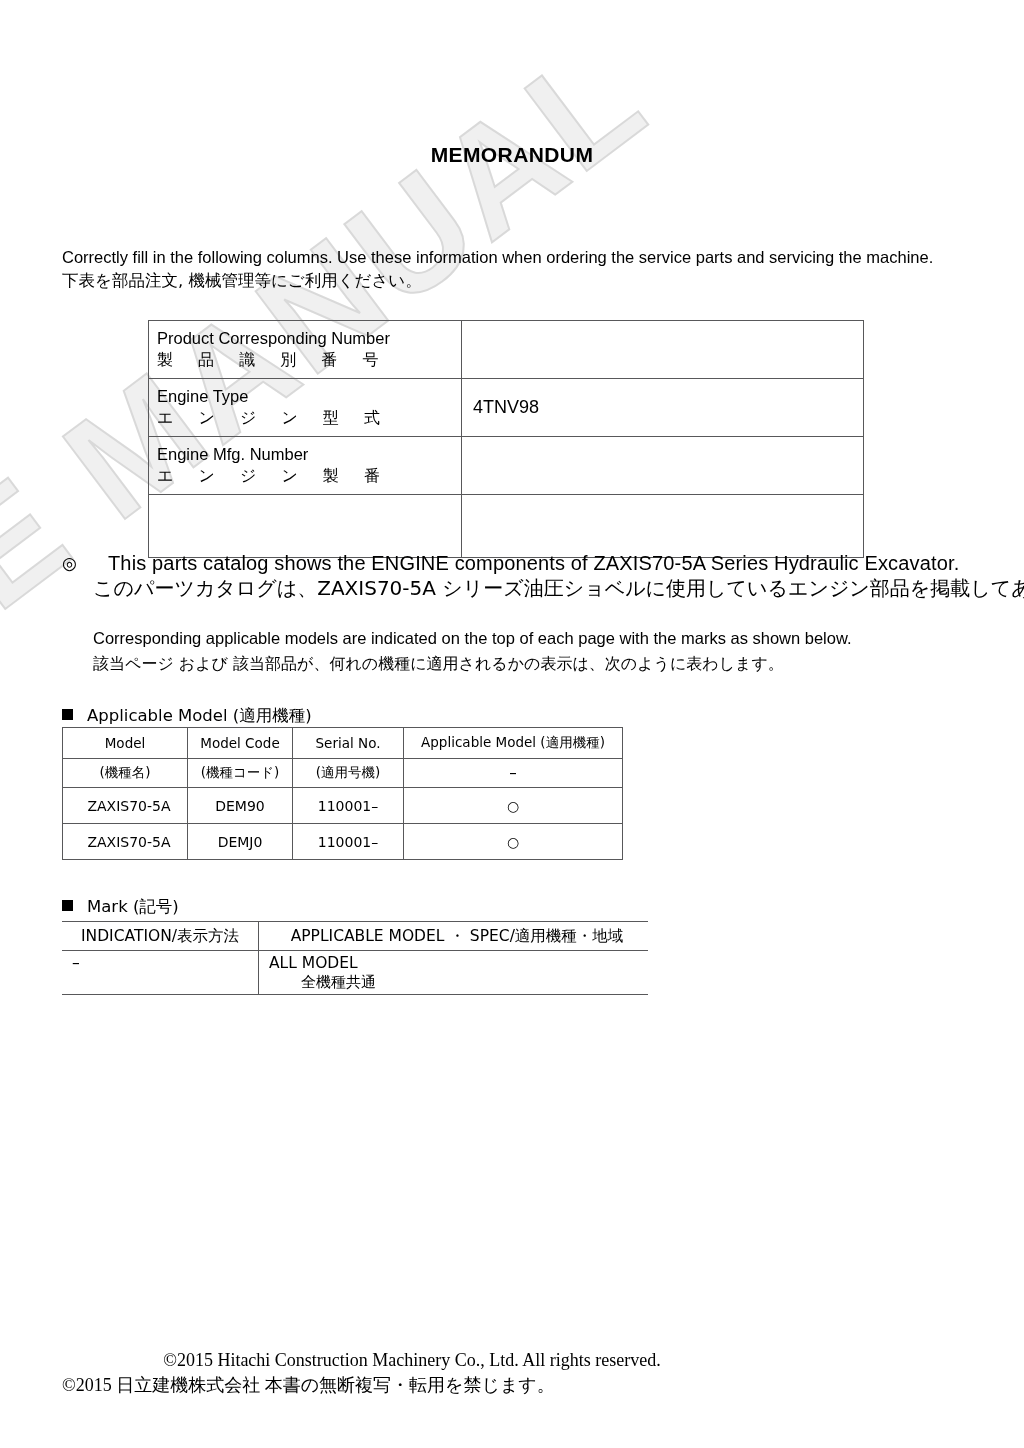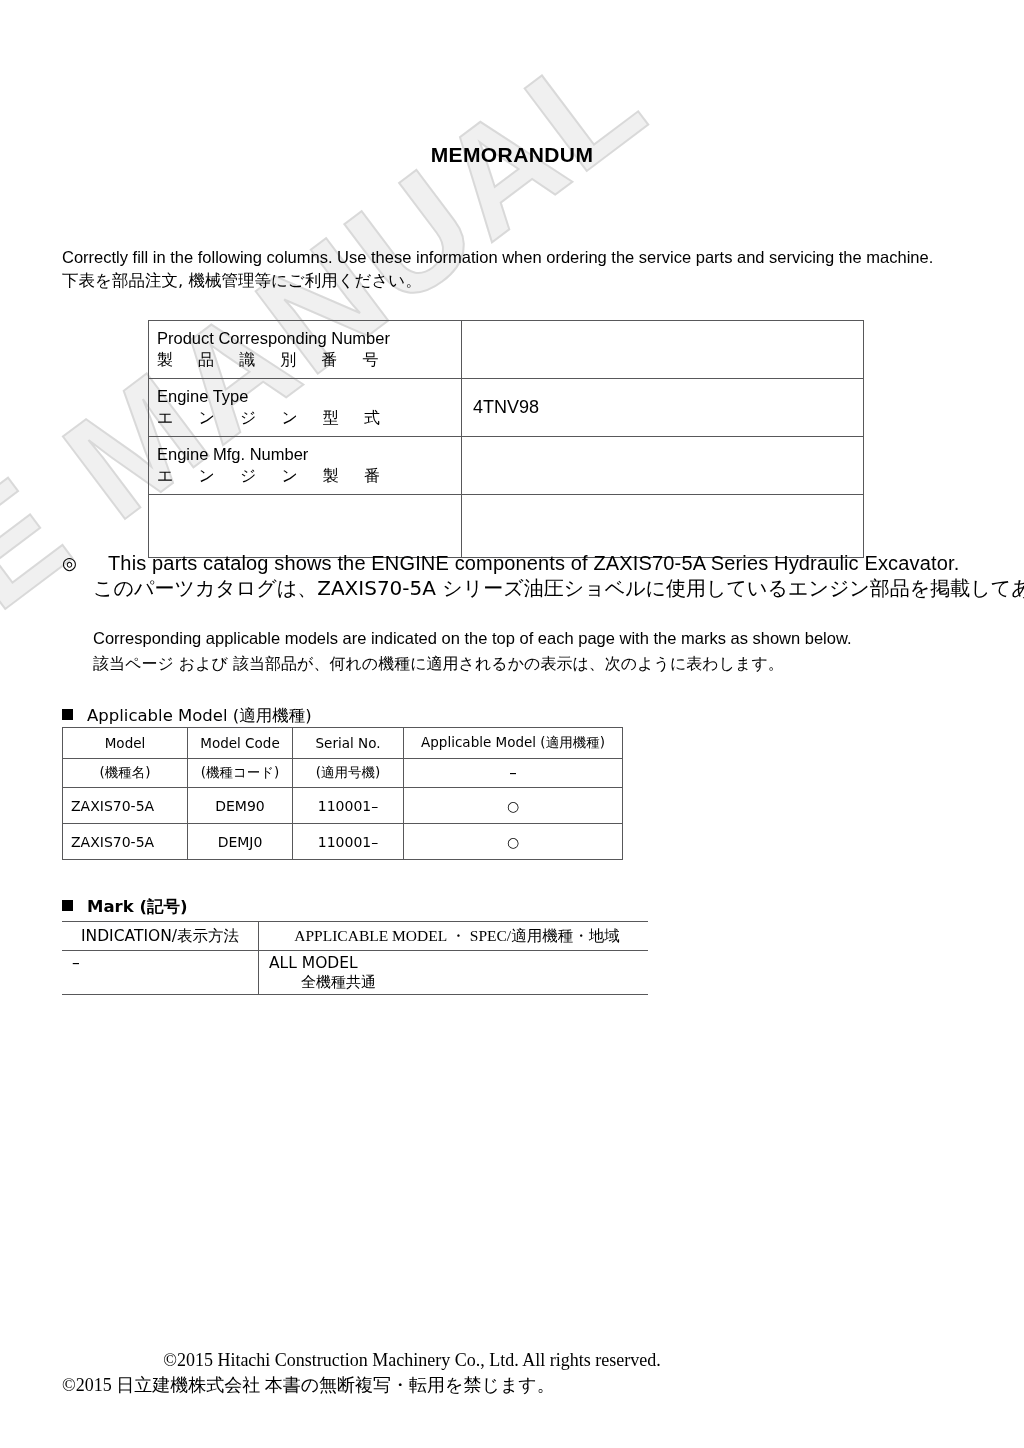--- a/index.html
+++ b/index.html
@@ -150,21 +150,21 @@
     white-space: nowrap;
   }
   .sec-head .sq {
     display: inline-block;
     width: 11px; height: 11px;
     background: #000;
     margin-right: 14px;
     vertical-align: 1px;
   }
   #head-applicable { left: 62px; top: 705px; }
-  #head-mark { left: 62px; top: 896px; font-weight: bold; }
+  #head-mark { left: 62px; top: 896px; }
 
   
   #am-table {
     position: absolute;
     left: 62px;
     top: 727px;
     width: 561px;
     border-collapse: collapse;
     table-layout: fixed;
     font-family: "DejaVu Sans", sans-serif;
@@ -176,21 +176,21 @@
     padding: 0;
   }
   #am-table td.c1 { width: 124px; }
   #am-table td.c2 { width: 104px; }
   #am-table td.c3 { width: 110px; }
   #am-table .hc { height: 30px; }
   #am-table .hc2 { height: 28px; }
   #am-table .dash { font-size: 15px; }
   #am-table .body td { height: 35px; font-size: 14px; }
   #am-table .circ { font-size: 16px; }
-  #am-table td.leftalign { text-align: left; padding-left: 8px; }
+  #am-table td.leftalign { text-align: center; padding-left: 8px; }
 
   
   #mk-table {
     position: absolute;
     left: 62px;
     top: 921px;
     width: 586px;
     border-collapse: collapse;
     table-layout: fixed;
   }
@@ -211,21 +211,21 @@
     height: 40px;
     vertical-align: top;
     padding-top: 3px;
   }
   #mk-table td.col1 { width: 196px; }
   #mk-table td.col2 {
     border-left: 1.3px solid #58585a;
     padding-left: 10px;
     text-align: left;
   }
-  #mk-table tr.hrow td.col2 { text-align: center; padding-left: 7px; font-family: Liberation Serif, serif; }
+  #mk-table tr.hrow td.col2 { text-align: center; padding-left: 7px; }
   #mk-table td.col1.brow-cell { padding-left: 10px; text-align: left; }
   .mk-line1 { font-size: 15.5px; line-height: 19px; }
   .mk-line2 { font-size: 15px; line-height: 19px; margin-left: 32px; }
 
   
   #footer {
     position: absolute;
     left: 62px;
     top: 1348px;
     width: 700px;

